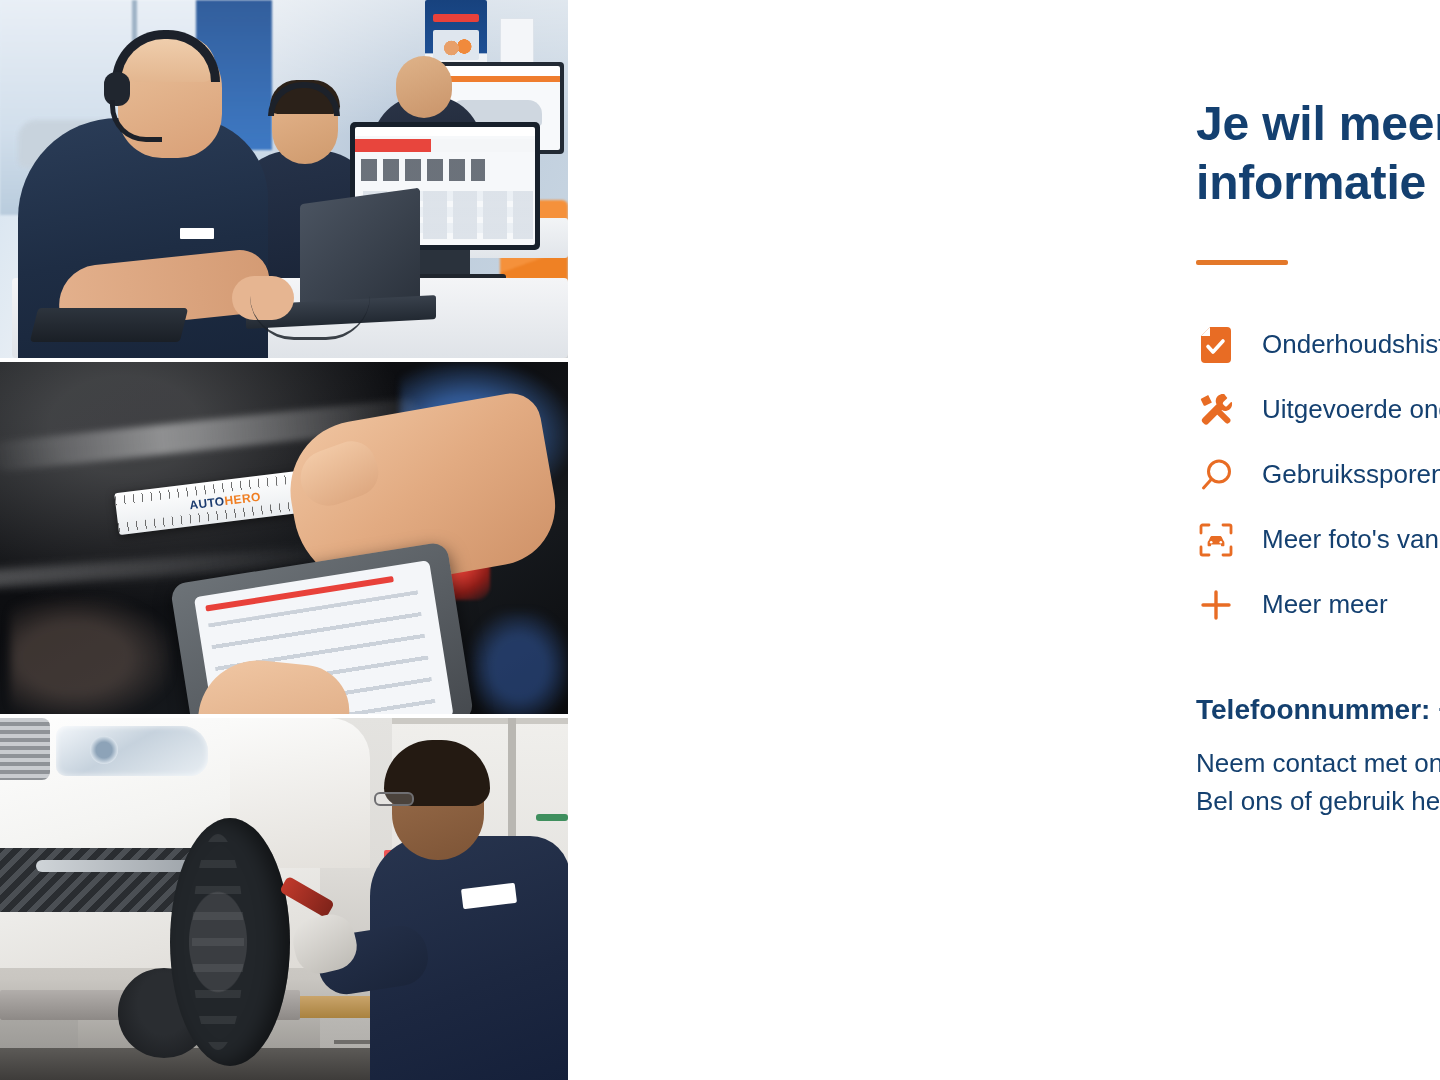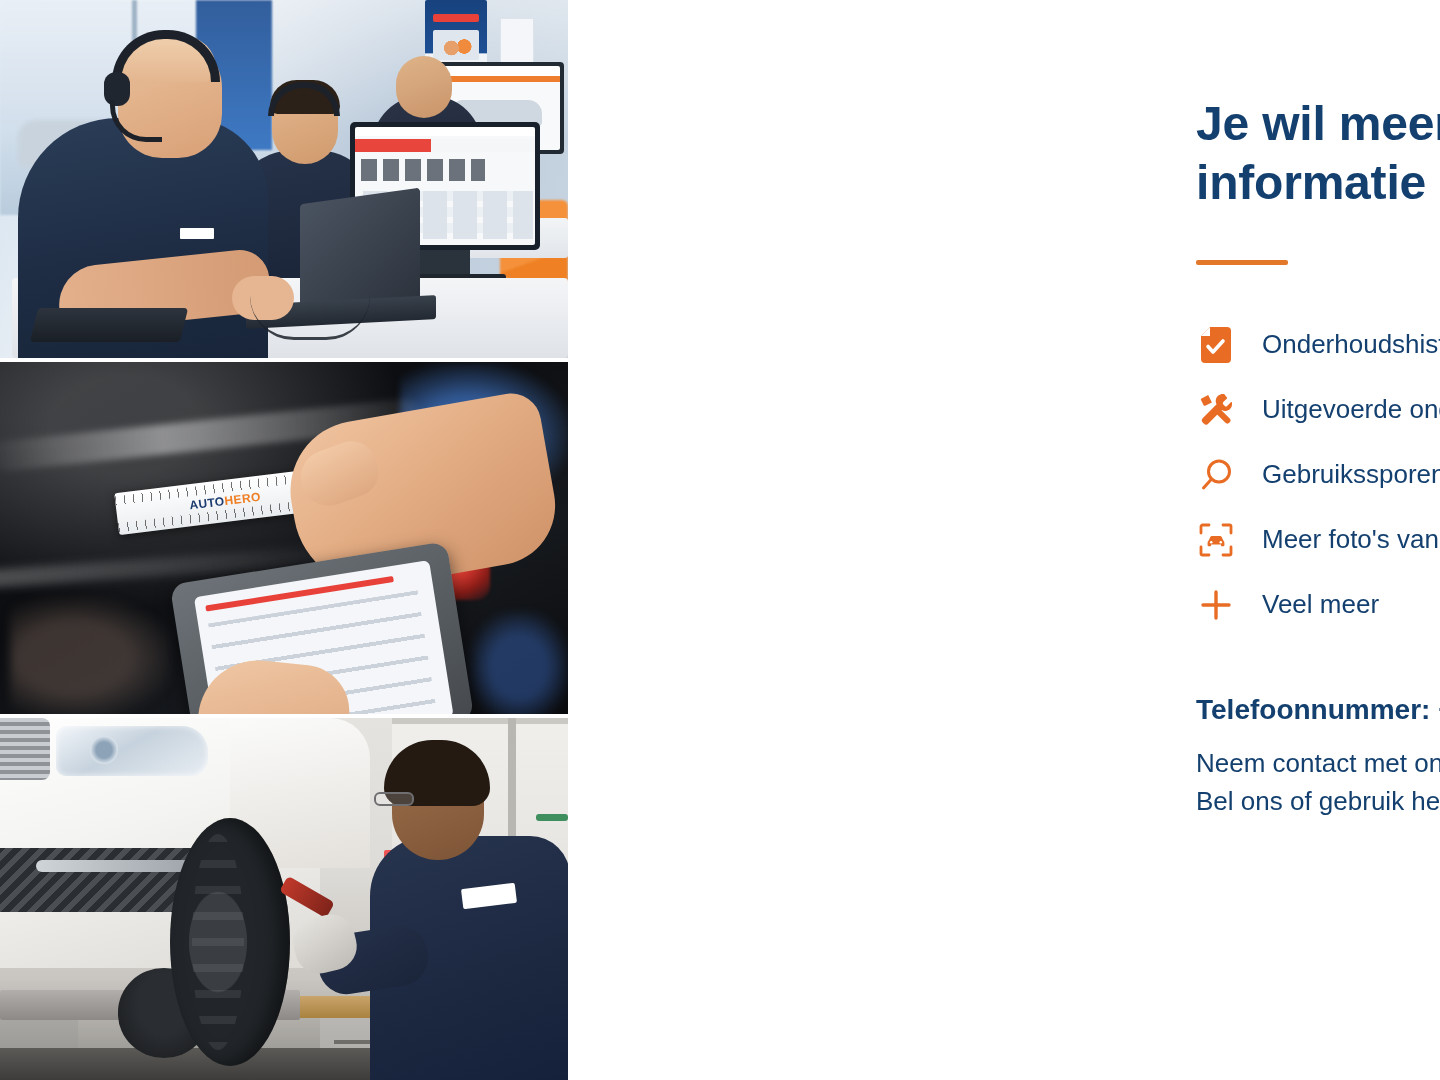--- a/index.html
+++ b/index.html
@@ -647,21 +647,21 @@
         <span class="feature-label">Meer foto's van de auto</span>
       </div>
 
       <div class="feature">
         <span class="feature-icon">
           <svg width="32" height="32" viewBox="0 0 32 32" aria-hidden="true">
             <line x1="16" y1="3" x2="16" y2="29" stroke="#E86C24" stroke-width="3.4" stroke-linecap="round"></line>
             <line x1="3" y1="16" x2="29" y2="16" stroke="#E86C24" stroke-width="3.4" stroke-linecap="round"></line>
           </svg>
         </span>
-        <span class="feature-label">Veel meer</span>
+        <span class="feature-label">Meer meer</span>
       </div>
     </div>
 
     <div class="phone">Telefoonnummer: +31850003358</div>
 
     <div class="contact">
       <span class="line">Neem contact met ons op voor meer informatie!</span>
       <span class="line">Bel ons of gebruik het contactformulier.</span>
     </div>
 

